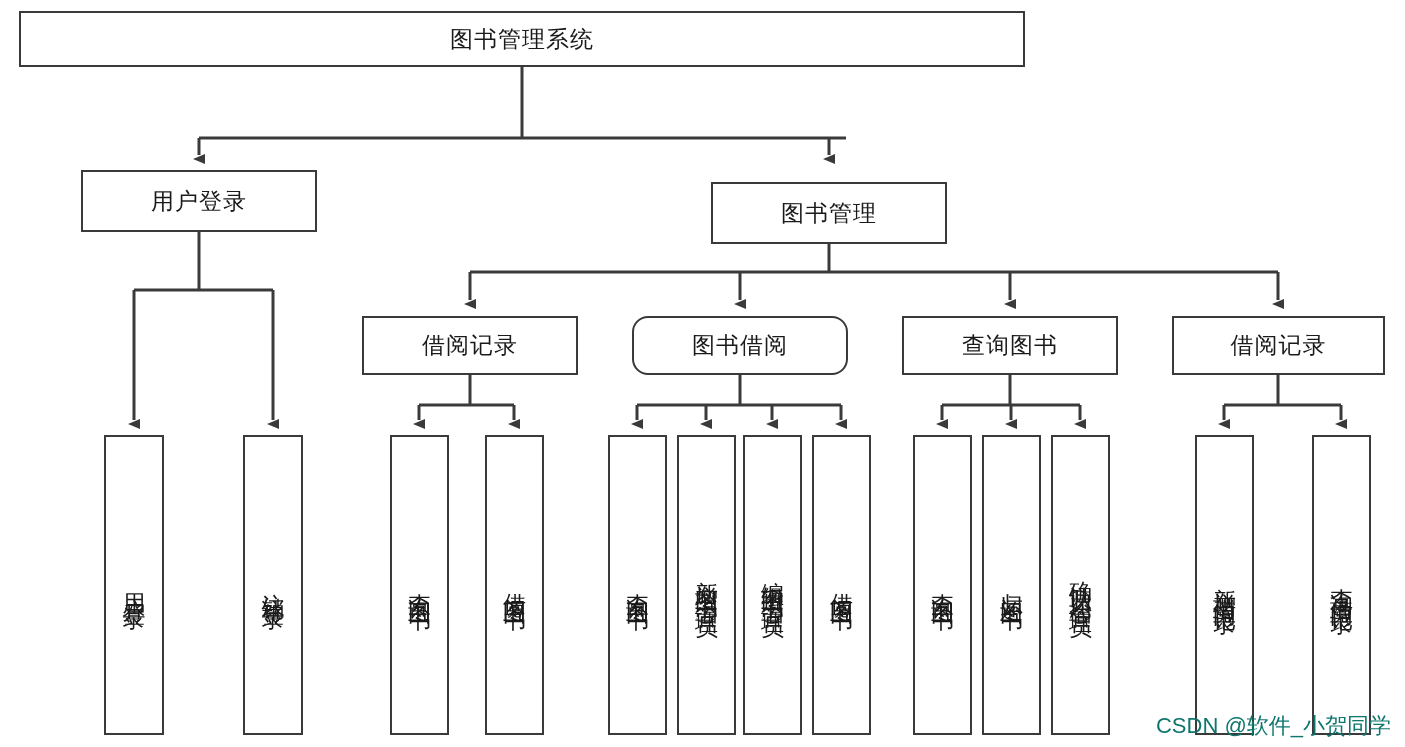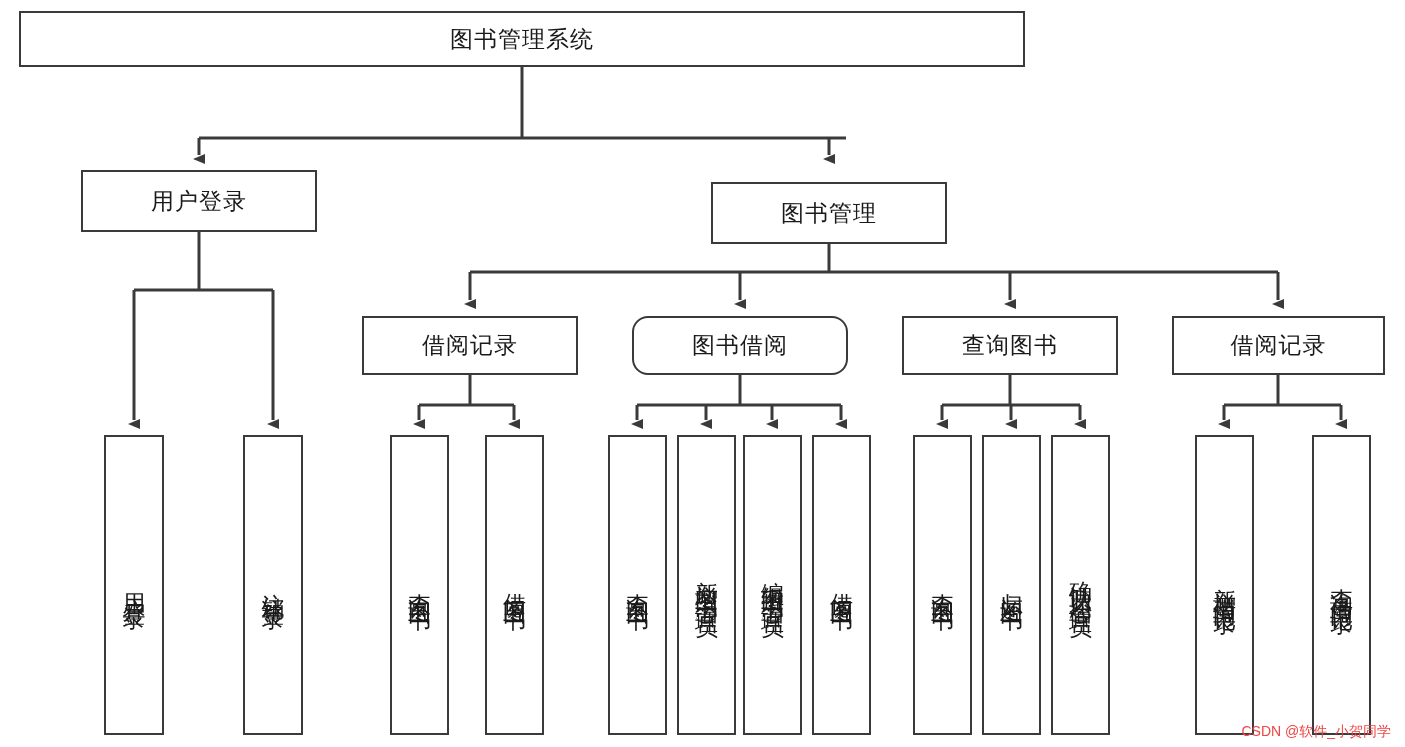--- a/index.html
+++ b/index.html
@@ -49,22 +49,22 @@
     line-height: 1;
     white-space: nowrap;
   }
   .node .htext {
     white-space: nowrap;
   }
   .watermark {
     position: absolute;
     right: 14px;
     bottom: 6px;
-    font-size: 14px;
-    color: #ef4444;
+    font-size: 22px;
+    color: #0f766e;
     white-space: nowrap;
     user-select: none;
   }
 </style>
 </head>
 <body>
 
 <div id="canvas">
 
   <svg class="edges" viewBox="0 0 1405 747" xmlns="http://www.w3.org/2000/svg">

